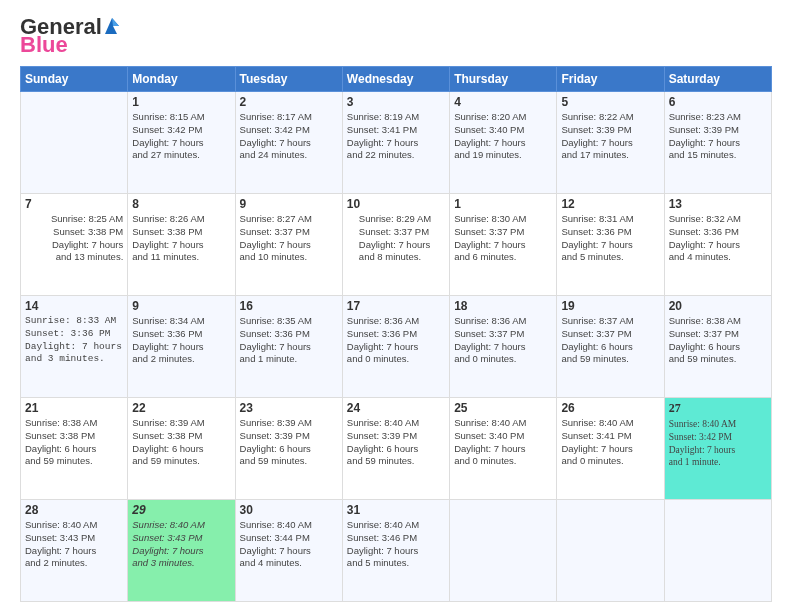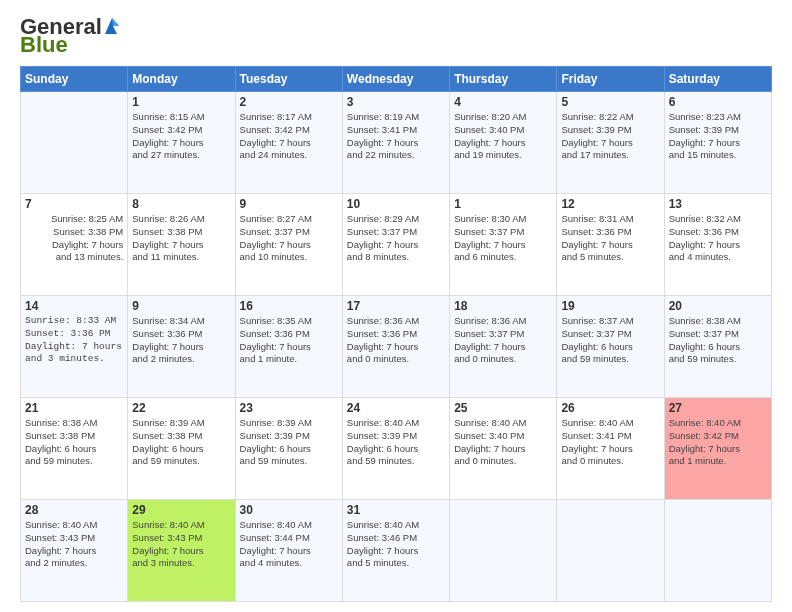--- a/index.html
+++ b/index.html
@@ -101,21 +101,21 @@
   <div class="header">
     <div class="logo">
       <div>
         <div style="display:flex;align-items:center;">
           <span class="logo-text">General</span>
           <svg class="logo-icon" viewBox="0 0 18 20" xmlns="http://www.w3.org/2000/svg">
             <polygon points="2,18 9,2 16,10 10,10 14,18" fill="#1a6bbf"></polygon>
             <polygon points="9,2 16,10 10,10" fill="#4aa0e8"></polygon>
           </svg>
         </div>
-        <span class="logo-text" style="color:#4d7c0f;display:block;margin-top:-4px;">Blue</span>
+        <span class="logo-text" style="color:#ec4899;display:block;margin-top:-4px;">Blue</span>
       </div>
     </div>
     <div class="title-block">
       <div class="month-title"></div>
       <div class="subtitle"></div>
     </div>
   </div>
 
   <table class="calendar">
     <thead>
@@ -192,21 +192,21 @@
           </td>
           <td style="background-color: rgb(255, 255, 255);">
             <span class="day-number">9</span>
             <div class="cell-text" style="white-space: pre-line;">Sunrise: 8:27 AM
 Sunset: 3:37 PM
 Daylight: 7 hours
 and 10 minutes.</div>
           </td>
           <td style="background-color: rgb(255, 255, 255);">
             <span class="day-number">10</span>
-            <div class="cell-text" style="white-space: pre-line;">Sunrise: 8:29 AM
+            <div class="cell-text" style="white-space: pre-line; margin-left: 12px;">Sunrise: 8:29 AM
 Sunset: 3:37 PM
 Daylight: 7 hours
 and 8 minutes.</div>
           </td>
           <td style="background-color: rgb(255, 255, 255);">
             <span class="day-number">1</span>
             <div class="cell-text" style="white-space: pre-line;">Sunrise: 8:30 AM
 Sunset: 3:37 PM
 Daylight: 7 hours
 and 6 minutes.</div>
@@ -313,37 +313,37 @@
 Daylight: 7 hours
 and 0 minutes.</div>
           </td>
           <td style="background-color: rgb(255, 255, 255);">
             <span class="day-number">26</span>
             <div class="cell-text" style="white-space: pre-line;">Sunrise: 8:40 AM
 Sunset: 3:41 PM
 Daylight: 7 hours
 and 0 minutes.</div>
           </td>
-          <td style="background-color: #fca5a5;">
+          <td style="background-color: #5eead4; font-family: Liberation Serif, serif;">
             <span class="day-number">27</span>
             <div class="cell-text" style="white-space: pre-line;">Sunrise: 8:40 AM
 Sunset: 3:42 PM
 Daylight: 7 hours
 and 1 minute.</div>
           </td>
         </tr>
         <tr>
           <td style="background-color: rgb(245, 248, 255);">
             <span class="day-number">28</span>
             <div class="cell-text" style="white-space: pre-line;">Sunrise: 8:40 AM
 Sunset: 3:43 PM
 Daylight: 7 hours
 and 2 minutes.</div>
           </td>
-          <td style="background-color: #bef264;">
+          <td style="background-color: #86efac; font-style: italic;">
             <span class="day-number">29</span>
             <div class="cell-text" style="white-space: pre-line;">Sunrise: 8:40 AM
 Sunset: 3:43 PM
 Daylight: 7 hours
 and 3 minutes.</div>
           </td>
           <td style="background-color: rgb(245, 248, 255);">
             <span class="day-number">30</span>
             <div class="cell-text" style="white-space: pre-line;">Sunrise: 8:40 AM
 Sunset: 3:44 PM

